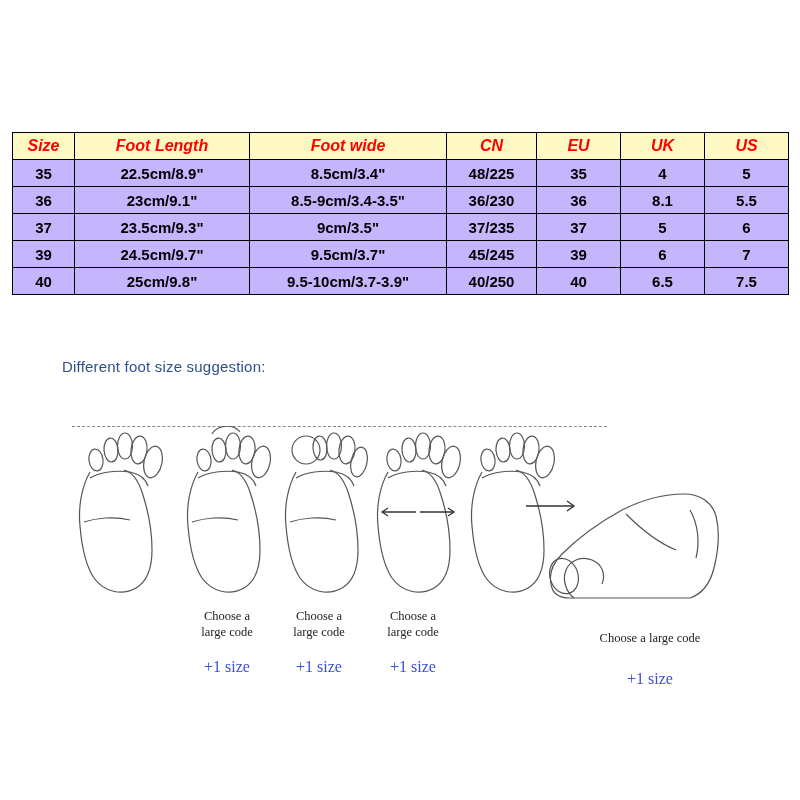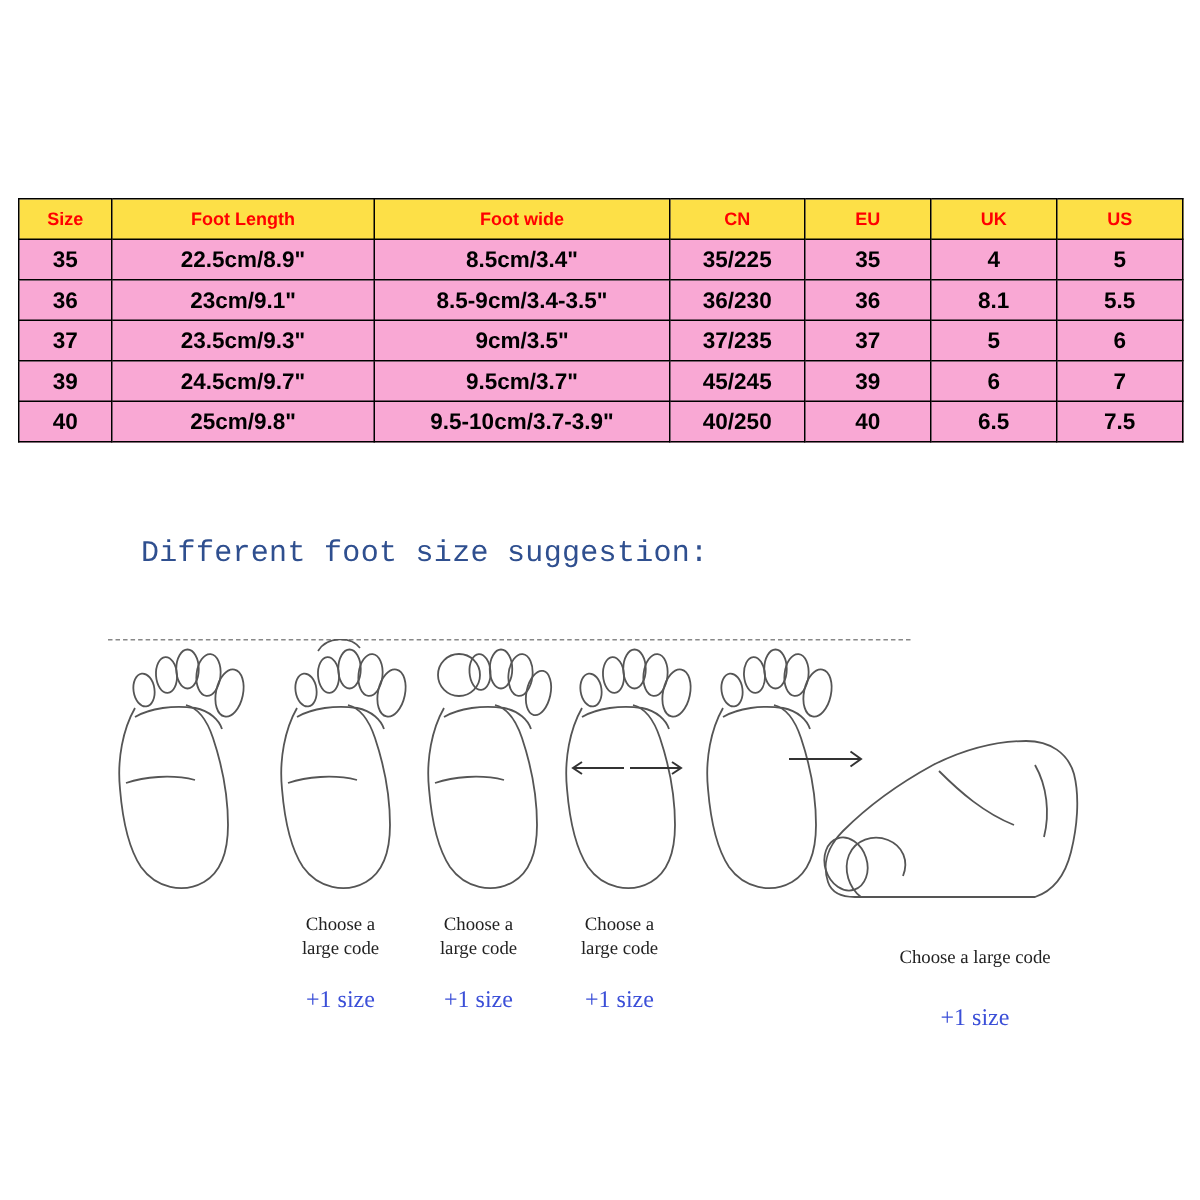--- a/index.html
+++ b/index.html
@@ -29,52 +29,52 @@
     table-layout: fixed;
   }
   table.size-table td, table.size-table th {
     border: 1px solid #000;
     text-align: center;
     vertical-align: middle;
     height: 26px;
     font-size: 15px;
     font-weight: bold;
     padding: 0 2px;
-    background: #f9a8d4;
+    background: #c4b5fd;
   }
   table.size-table thead th {
-    background: #fde047;
+    background: #fef9c3;
     color: #ff0000;
-    font-size: 12px;
-    font-weight: bold;
+    font-size: 16px;
+    font-weight: bold;
+    font-style: italic;
   }
   table.size-table tbody td {
     color: #000;
     font-weight: bold;
   }
   td.note-cell {
     color: #ff0000;
     font-weight: bold;
     font-size: 15px;
     text-align: center;
   }
   td.blank-cell {
     background: #fff;
   }
 
   
   .suggestion-title {
     position: absolute;
     left: 62px;
     top: 358px;
-    font-size: 20px;
+    font-size: 15px;
     color: #2f4f8f;
-    font-family: Liberation Mono, monospace;
+    font-family: Liberation Sans, sans-serif;
     letter-spacing: 0.2px;
-    margin-left: 32px;
   }
 
   .diagram {
     position: absolute;
     left: 0;
     top: 390px;
     width: 800px;
     height: 320px;
   }
 
@@ -126,21 +126,21 @@
         <th>EU</th>
         <th>UK</th>
         <th>US</th>
       </tr>
     </thead>
     <tbody>
       <tr>
         <td>35</td>
         <td>22.5cm/8.9"</td>
         <td>8.5cm/3.4"</td>
-        <td>35/225</td>
+        <td>48/225</td>
         <td>35</td>
         <td>4</td>
         <td>5</td>
       </tr>
       <tr>
         <td>36</td>
         <td>23cm/9.1"</td>
         <td>8.5-9cm/3.4-3.5"</td>
         <td>36/230</td>
         <td>36</td>

